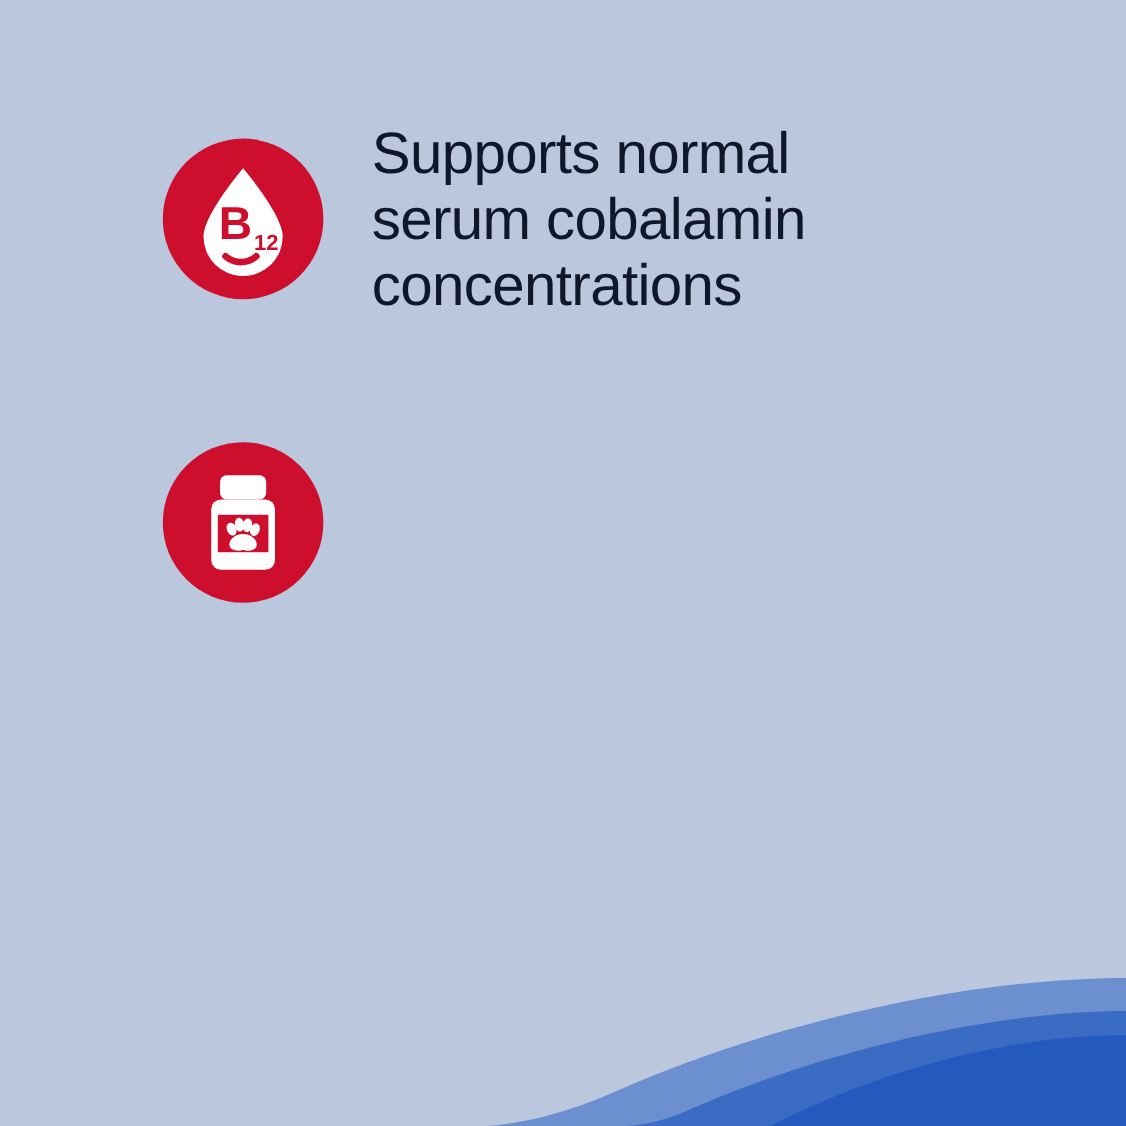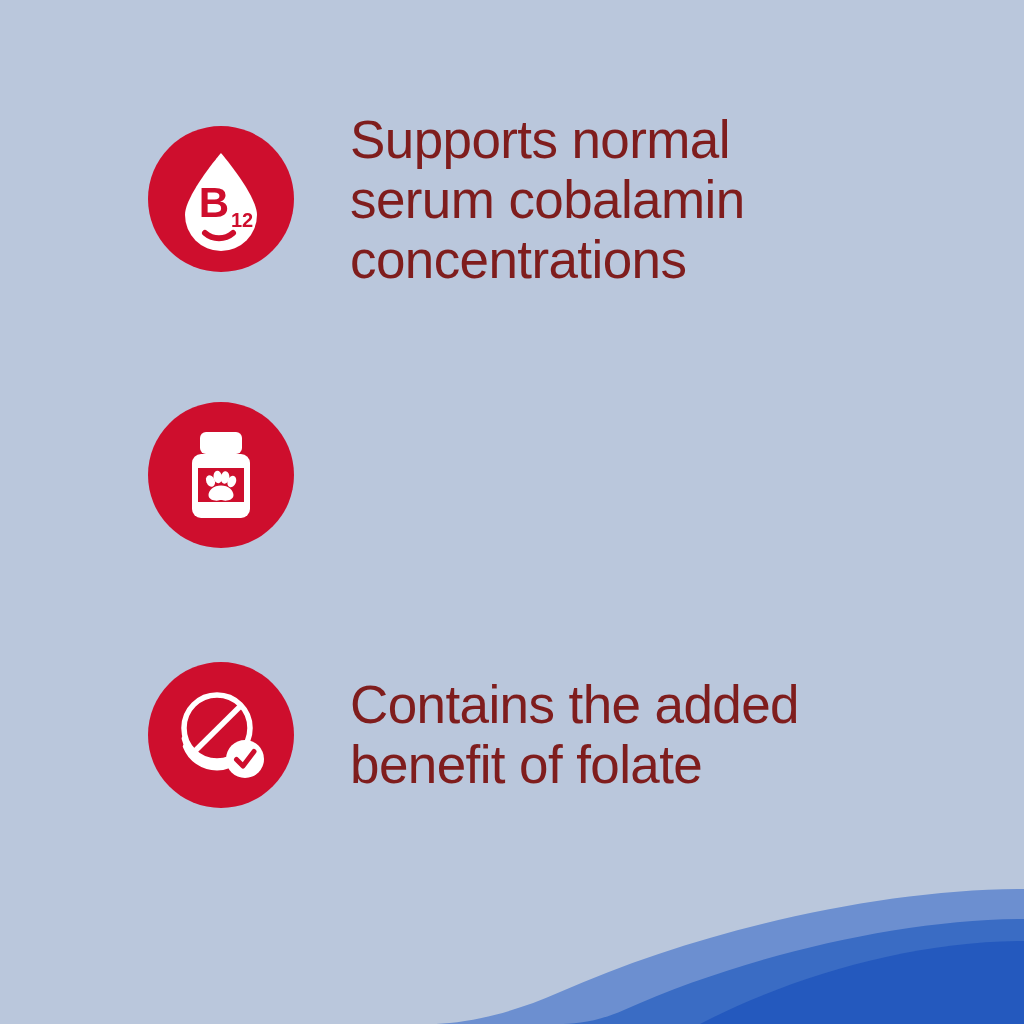--- a/index.html
+++ b/index.html
@@ -57,23 +57,23 @@
     display: flex;
     align-items: center;
     justify-content: center;
   }
   .icon-badge svg {
     display: block;
   }
 
   .benefit-text {
     flex: 1 1 auto;
-    margin-left: 56px;
+    margin-left: 44px;
     padding-right: 110px;
-    color: #7f1d1d;
+    color: #0f172a;
     font-size: 53px;
     line-height: 1.135;
     letter-spacing: -0.6px;
     font-weight: 400;
     white-space: pre-line;
   }
   #row-0 .benefit-text { margin-top: 2px; }
   #row-1 .benefit-text,
   #row-2 .benefit-text { margin-top: 0; }
 </style>
@@ -139,34 +139,14 @@
                  c7.5 0 12.5 5.1 12.5 9.6
                  c0 4.2-4.6 5.6-8.1 5.6
                  c-2.0 0-3.1-0.7-4.4-0.7
                  c-1.3 0-2.4 0.7-4.4 0.7
                  c-3.5 0-8.1-1.4-8.1-5.6
                  C37.5 65.6 42.5 60.5 50 60.5 Z"></path>
       </svg>
     </div>
   </div>
 
-  <div class="benefit-row" id="row-2">
-    <div class="icon-badge">
-      <svg width="104" height="104" viewBox="0 0 104 104">
-        <g fill="none" stroke="#ffffff" stroke-width="5.5" stroke-linecap="round">
-
-          <circle cx="48" cy="45" r="33"></circle>
-
-          <line x1="25.5" y1="68.5" x2="71" y2="23.5"></line>
-
-          <path d="M15.4 55.5 C19 70.5 32.5 81.5 48.5 81.5 C55 81.5 61 79.6 66 76.4"></path>
-          <path d="M16.6 63.5 C21.5 76.0 33.7 84.8 48.0 84.8 C52.5 84.8 56.8 83.9 60.7 82.3"></path>
-        </g>
-
-        <circle cx="76" cy="76" r="19" fill="#ffffff"></circle>
-        <path fill="none" stroke="#ce0e2d" stroke-width="5" stroke-linecap="round" stroke-linejoin="round" d="M67.5 76.5 L74 83 L85 68.5"></path>
-      </svg>
-    </div>
-    <div class="benefit-text">Contains the added
-benefit of folate</div>
-  </div>
 
 </div>
 
 </body></html>

